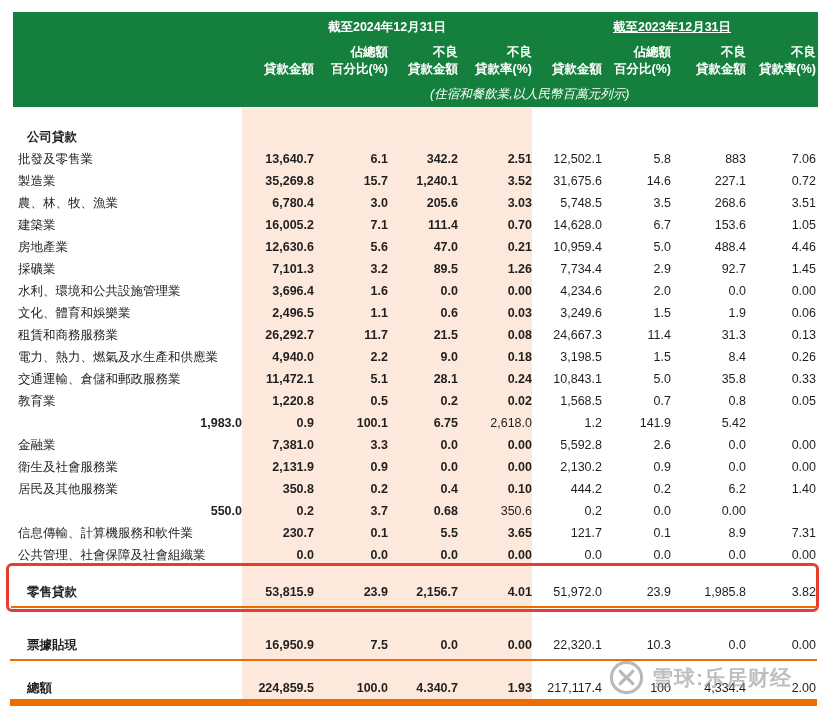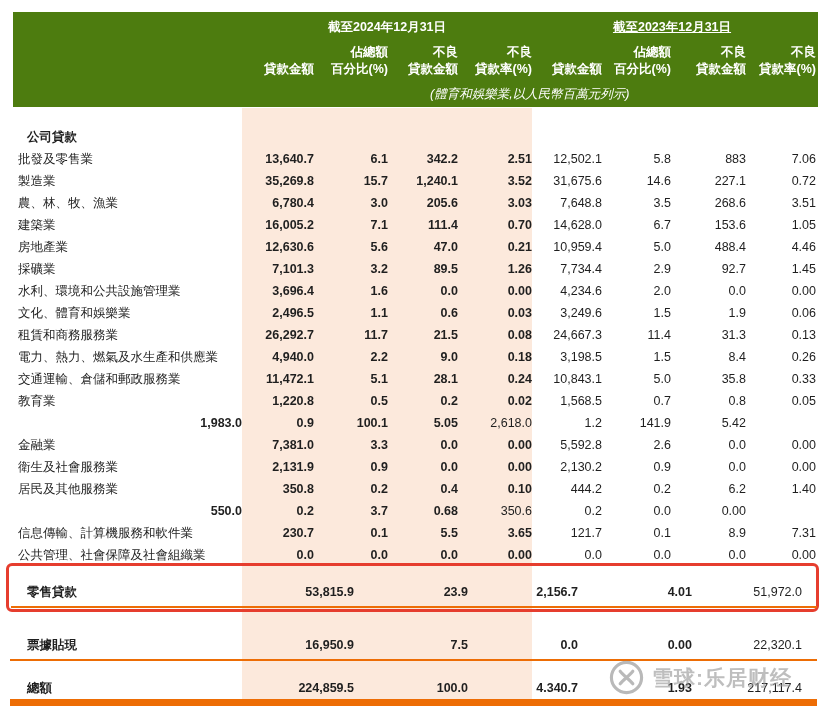--- a/index.html
+++ b/index.html
@@ -5,21 +5,21 @@
   * { margin:0; padding:0; box-sizing:border-box; }
   html,body { background:#ffffff; }
   .page {
     position:relative; width:831px; height:710px; background:#ffffff;
     font-family:"Liberation Sans", sans-serif; font-size:12.5px; color:#1f1f1f;
     overflow:hidden;
   }
   
   .banner {
     position:absolute; left:13px; top:12px; width:805px; height:95px;
-    background:#4d7c0f; color:#ffffff; z-index:2;
+    background:#15803d; color:#ffffff; z-index:2;
   }
   .year-row { position:absolute; top:7px; left:0; right:0; height:18px; font-weight:bold; }
   .year-span { position:absolute; text-align:center; white-space:nowrap; }
   .year-2024 { left:229px; width:290px; }
   .year-2023 { left:519px; width:280px;text-decoration:underline; }
   .hcols {
     position:absolute; top:32px; left:0; display:grid;
     grid-template-columns:229px 72px 74px 70px 74px 70px 69px 75px 70px;
   }
   .hcell { text-align:right; font-weight:bold; line-height:17px; white-space:nowrap; }
@@ -33,21 +33,21 @@
     position:absolute; left:242px; top:108px; width:290px; height:592px;
     background:#FCE9DC; z-index:1;
   }
   
   .grid {
     display:grid;
     grid-template-columns:232px 72px 74px 70px 74px 70px 69px 75px 70px;
     height:22px; line-height:22px; white-space:nowrap;
   }
   .rows-flow { position:absolute; left:10px; top:126px; width:806px; z-index:2; }
-  .abs-row { position:absolute; left:10px; width:806px; z-index:2;gap:40px; }
+  .abs-row { position:absolute; left:10px; width:806px; z-index:2; }
   .cell.label { text-align:left; padding-left:8px; }
   .cell.num { text-align:right; }
   .y24 { font-weight:bold; }
   .b { font-weight:bold;margin-left:9px; }
   
   .retail-box {
     position:absolute; left:6px; top:563px; width:813px; height:49px;
     border:3px solid #E63D2E; border-radius:6px; z-index:2; background:transparent;
   }
   .retail-underline {
@@ -87,21 +87,21 @@
       <div class="hcell"></div>
       <div class="hcell"><span class="l1"></span><span class="l2">貸款金額</span></div>
       <div class="hcell"><span class="l1">佔總額</span><span class="l2">百分比(%)</span></div>
       <div class="hcell"><span class="l1">不良</span><span class="l2">貸款金額</span></div>
       <div class="hcell"><span class="l1">不良</span><span class="l2">貸款率(%)</span></div>
       <div class="hcell"><span class="l1"></span><span class="l2">貸款金額</span></div>
       <div class="hcell"><span class="l1">佔總額</span><span class="l2">百分比(%)</span></div>
       <div class="hcell"><span class="l1">不良</span><span class="l2">貸款金額</span></div>
       <div class="hcell"><span class="l1">不良</span><span class="l2">貸款率(%)</span></div>
     </div>
-    <div class="note">(體育和娛樂業,以人民幣百萬元列示)</div>
+    <div class="note">(住宿和餐飲業,以人民幣百萬元列示)</div>
   </div>
 
   <div class="rows-flow">
     <div class="grid">
       <div class="cell label b">公司貸款</div>
     </div>
     <div id="sector-rows">
     <div class="grid">
       <div class="cell label">批發及零售業</div>
       <div class="cell num y24">13,640.7</div>
@@ -125,21 +125,21 @@
       <div class="cell num">227.1</div>
       <div class="cell num">0.72</div>
     </div>
 
     <div class="grid">
       <div class="cell label">農、林、牧、漁業</div>
       <div class="cell num y24">6,780.4</div>
       <div class="cell num y24">3.0</div>
       <div class="cell num y24">205.6</div>
       <div class="cell num y24">3.03</div>
-      <div class="cell num">7,648.8</div>
+      <div class="cell num">5,748.5</div>
       <div class="cell num">3.5</div>
       <div class="cell num">268.6</div>
       <div class="cell num">3.51</div>
     </div>
 
     <div class="grid">
       <div class="cell label">建築業</div>
       <div class="cell num y24">16,005.2</div>
       <div class="cell num y24">7.1</div>
       <div class="cell num y24">111.4</div>
@@ -243,21 +243,21 @@
       <div class="cell num">1,568.5</div>
       <div class="cell num">0.7</div>
       <div class="cell num">0.8</div>
       <div class="cell num">0.05</div>
     </div>
 
     <div class="grid">
       <div class="cell num y24">1,983.0</div>
       <div class="cell num y24">0.9</div>
       <div class="cell num y24">100.1</div>
-      <div class="cell num y24">5.05</div>
+      <div class="cell num y24">6.75</div>
       <div class="cell num">2,618.0</div>
       <div class="cell num">1.2</div>
       <div class="cell num">141.9</div>
       <div class="cell num">5.42</div>
     </div>
 
     <div class="grid">
       <div class="cell label">金融業</div>
       <div class="cell num y24">7,381.0</div>
       <div class="cell num y24">3.3</div>

